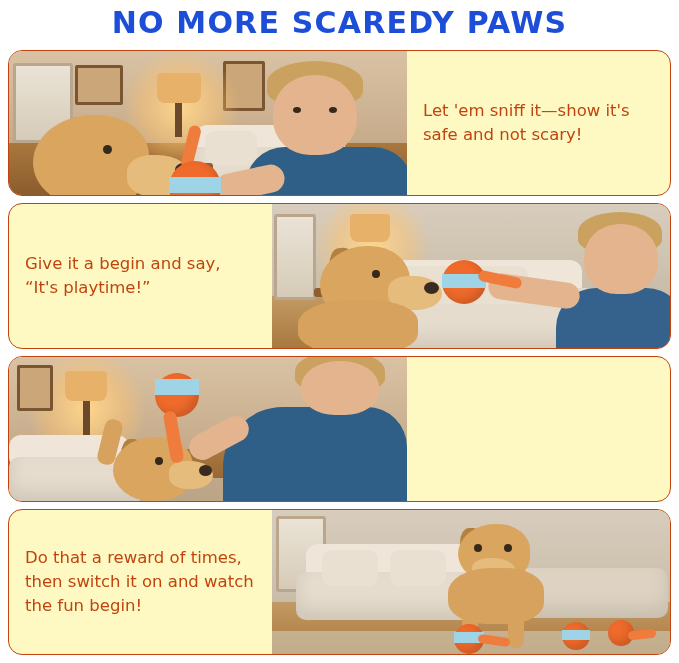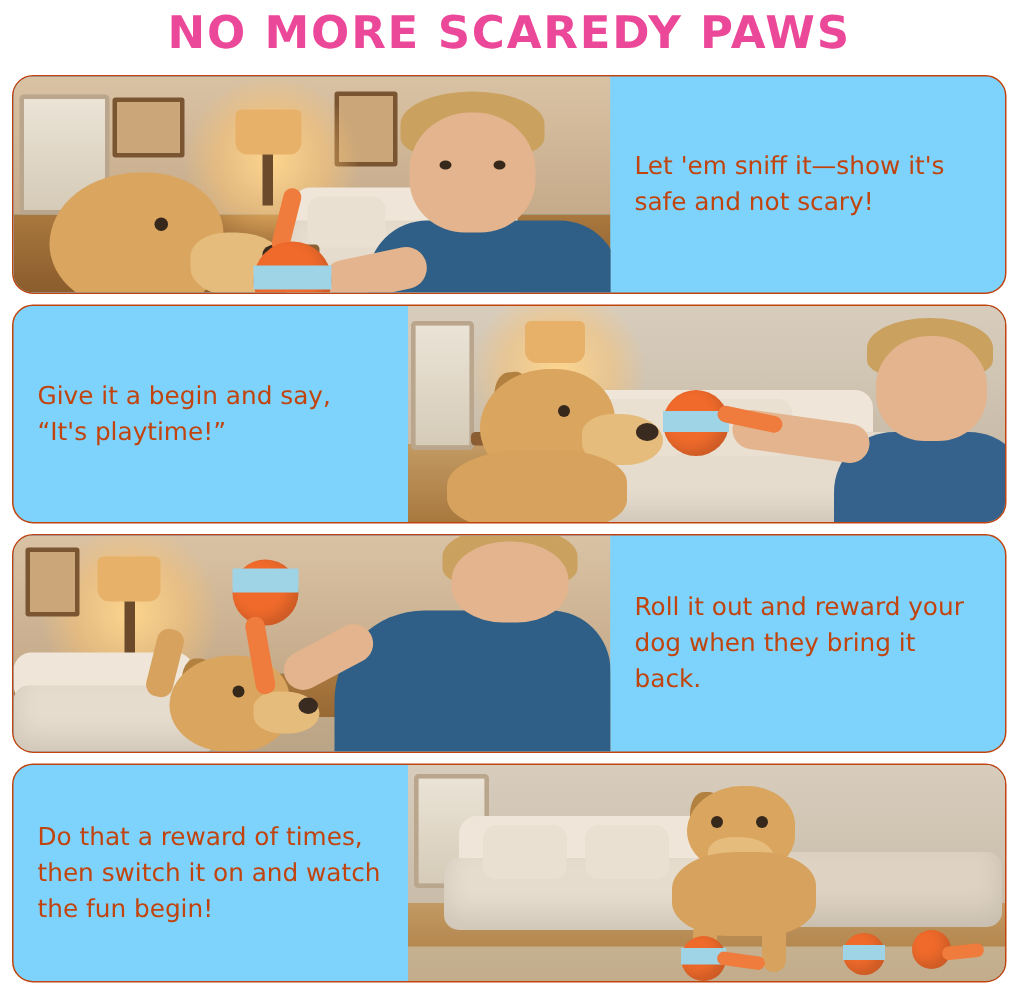--- a/index.html
+++ b/index.html
@@ -15,21 +15,21 @@
   }
   .page {
     position: relative;
     width: 679px;
     height: 663px;
     box-sizing: border-box;
     padding: 0 8px;
   }
   .headline {
     text-align: center;
-    color: #ec4899;
+    color: #1d4ed8;
     font-family: "DejaVu Sans", sans-serif;
     font-weight: bold;
     font-size: 30px;
     letter-spacing: 1.2px;
     line-height: 34px;
     padding: 6px 0 10px 0;
     margin: 0;
     white-space: nowrap;
   }
   .rows {
@@ -37,21 +37,21 @@
     flex-direction: column;
     gap: 7px;
   }
   .row {
     position: relative;
     display: flex;
     height: 146px;
     border: 1.5px solid #C1440E;
     border-radius: 14px;
     overflow: hidden;
-    background: #7dd3fc;
+    background: #fef9c3;
     box-sizing: border-box;
   }
   .row.reverse {
     flex-direction: row-reverse;
   }
   .photo {
     width: 398px;
     height: 100%;
     position: relative;
     overflow: hidden;
@@ -230,23 +230,20 @@
           <div class="person-body" style="left:214px;top:50px;width:184px;height:96px;border-radius:60px 40px 0 0;"></div>
           <div class="hair" style="left:286px;top:-6px;width:90px;height:40px;"></div>
           <div class="head" style="left:292px;top:4px;width:78px;height:54px;"></div>
           <div class="arm" style="left:178px;top:68px;width:64px;height:26px;transform:rotate(-28deg);"></div>
 
           <div class="toy-ball" style="left:146px;top:16px;width:44px;height:44px;"></div>
           <div class="toy-band" style="left:146px;top:22px;width:44px;height:16px;"></div>
           <div class="toy-tail" style="left:158px;top:54px;width:13px;height:52px;transform:rotate(-10deg);"></div>
         </div>
       </div>
-      <div class="caption">
-        <p>Roll it out and reward your dog when they bring it back.</p>
-      </div>
     </div>
 
     <div class="row reverse">
       <div class="photo">
         <div class="scene">
           <div class="wall cool"></div>
           <div class="floor light"></div>
           <div class="window" style="left:4px;top:6px;width:44px;height:70px;"></div>
           <div class="sofa-back" style="left:34px;top:34px;width:180px;height:44px;"></div>
           <div class="sofa" style="left:24px;top:62px;width:200px;height:48px;"></div>

